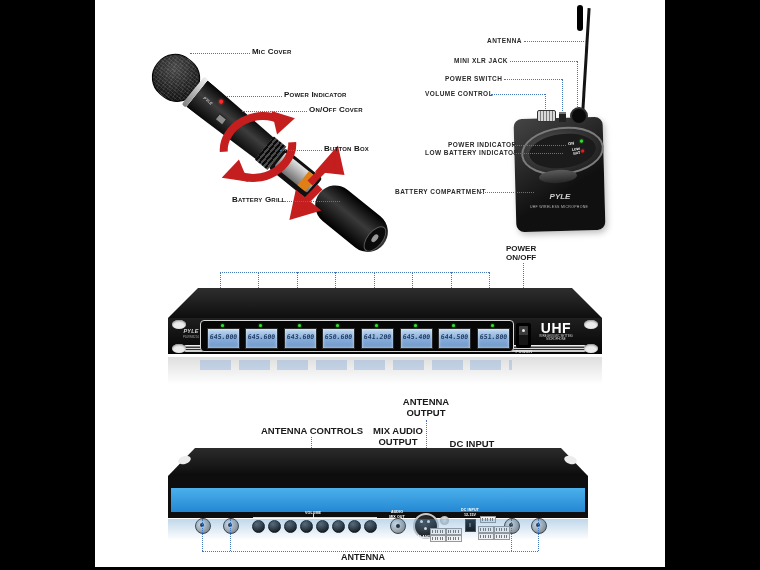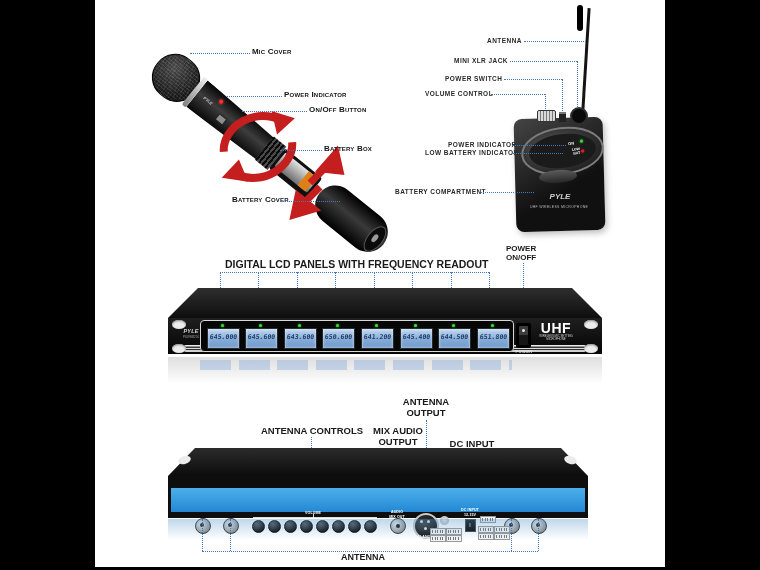--- a/index.html
+++ b/index.html
@@ -192,25 +192,25 @@
         <line x1="170" y1="152" x2="154" y2="168"></line>
         <polygon points="144,180 148,161 164,174"></polygon>
       </g>
     </svg>
   </div>
 
   <div class="miclbl" style="left:252px;top:47px;">Mic Cover</div>
   <div class="ld" style="left:190px;top:53px;width:60px;"></div>
   <div class="miclbl" style="left:284px;top:90px;">Power Indicator</div>
   <div class="ld" style="left:227px;top:96px;width:55px;"></div>
-  <div class="miclbl" style="left:309px;top:105px;">On/Off Button</div>
+  <div class="miclbl" style="left:309px;top:105px;">On/Off Cover</div>
   <div class="ld" style="left:242px;top:111px;width:65px;"></div>
-  <div class="miclbl" style="left:324px;top:144px;">Battery Box</div>
+  <div class="miclbl" style="left:324px;top:144px;">Button Box</div>
   <div class="ld" style="left:280px;top:150px;width:42px;"></div>
-  <div class="miclbl" style="left:232px;top:195px;width:46px;text-align:right;">Battery Cover</div>
+  <div class="miclbl" style="left:232px;top:195px;width:46px;text-align:right;">Battery Grill</div>
   <div class="ld" style="left:281px;top:201px;width:59px;"></div>
 
   <div class="bp-group">
     <div class="bp-ant"></div>
     <div class="bp-anttip"></div>
     <div class="bp-body"></div>
     <div class="bp-knob"></div>
     <div class="bp-sw"></div>
     <div class="bp-xlr"></div>
     <div class="bp-oval">
@@ -239,21 +239,20 @@
   <div class="bplbl" style="left:425px;top:90px;width:64px;">VOLUME CONTROL</div>
   <div class="ld" style="left:491px;top:94px;width:54px;"></div>
   <div class="ldv" style="left:545px;top:94px;height:15px;"></div>
   <div class="bplbl" style="left:448px;top:141px;width:62px;">POWER INDICATOR</div>
   <div class="ld" style="left:512px;top:145px;width:54px;"></div>
   <div class="bplbl" style="left:425px;top:149px;width:86px;">LOW BATTERY INDICATOR</div>
   <div class="ld" style="left:513px;top:153px;width:50px;"></div>
   <div class="bplbl" style="left:395px;top:188px;width:84px;">BATTERY COMPARTMENT</div>
   <div class="ld" style="left:481px;top:192px;width:53px;"></div>
 
-  <div class="racklbl" style="left:225px;top:258px;width:245px;text-align:center;font-size:10.5px;">DIGITAL LCD PANELS WITH FREQUENCY READOUT</div>
   <div class="racklbl" style="left:506px;top:244px;font-size:8px;line-height:9px;">
     <span>POWER</span><br>
     <span>ON/OFF</span>
   </div>
   <div class="ld" style="left:220px;top:272px;width:269px;"></div>
   <div class="ldv" style="left:220px;top:272px;height:50px;"></div>
   <div class="ldv" style="left:258px;top:272px;height:50px;"></div>
   <div class="ldv" style="left:297px;top:272px;height:50px;"></div>
   <div class="ldv" style="left:335px;top:272px;height:50px;"></div>
   <div class="ldv" style="left:374px;top:272px;height:50px;"></div>

